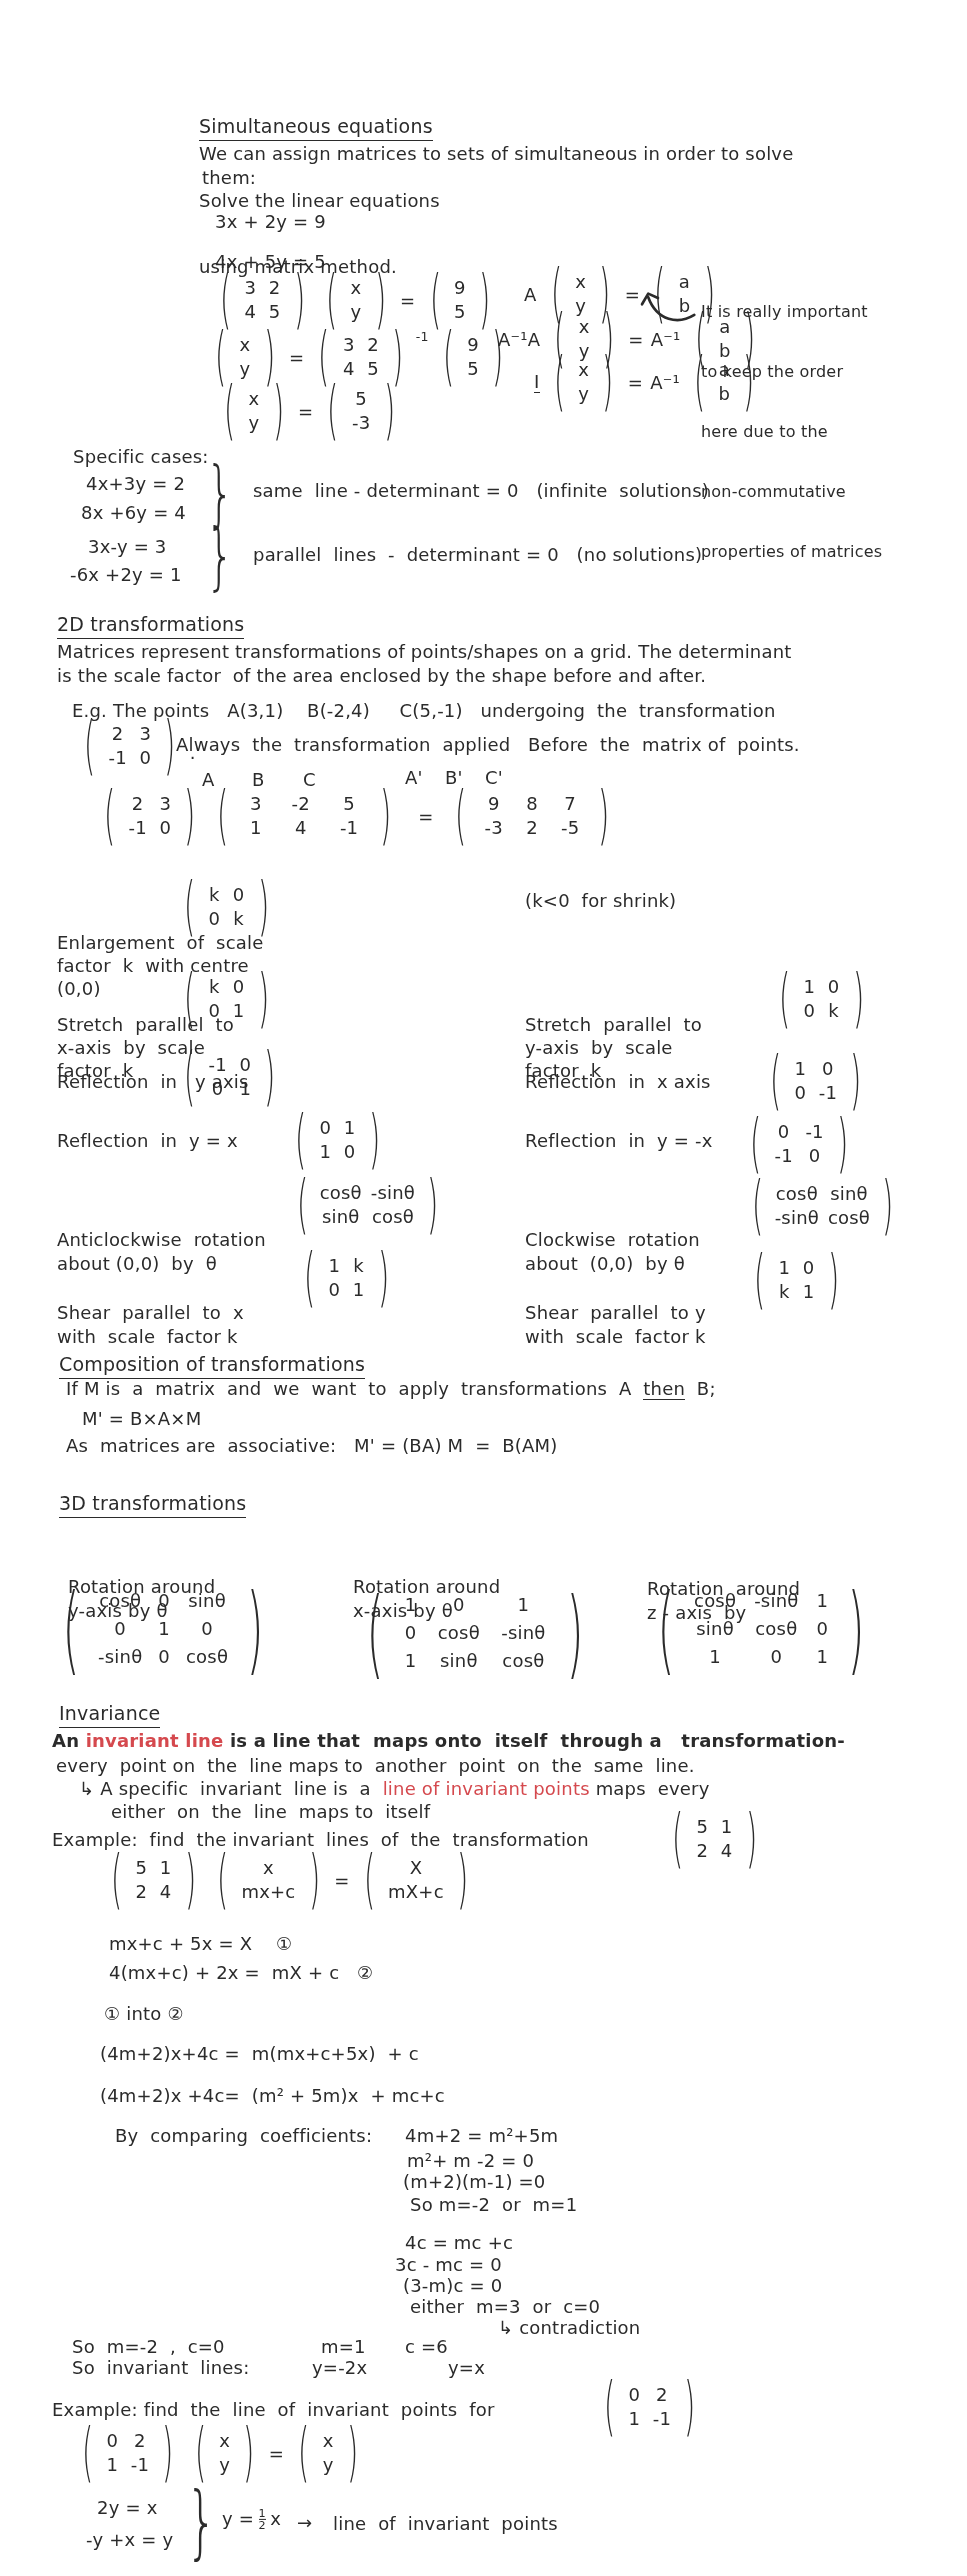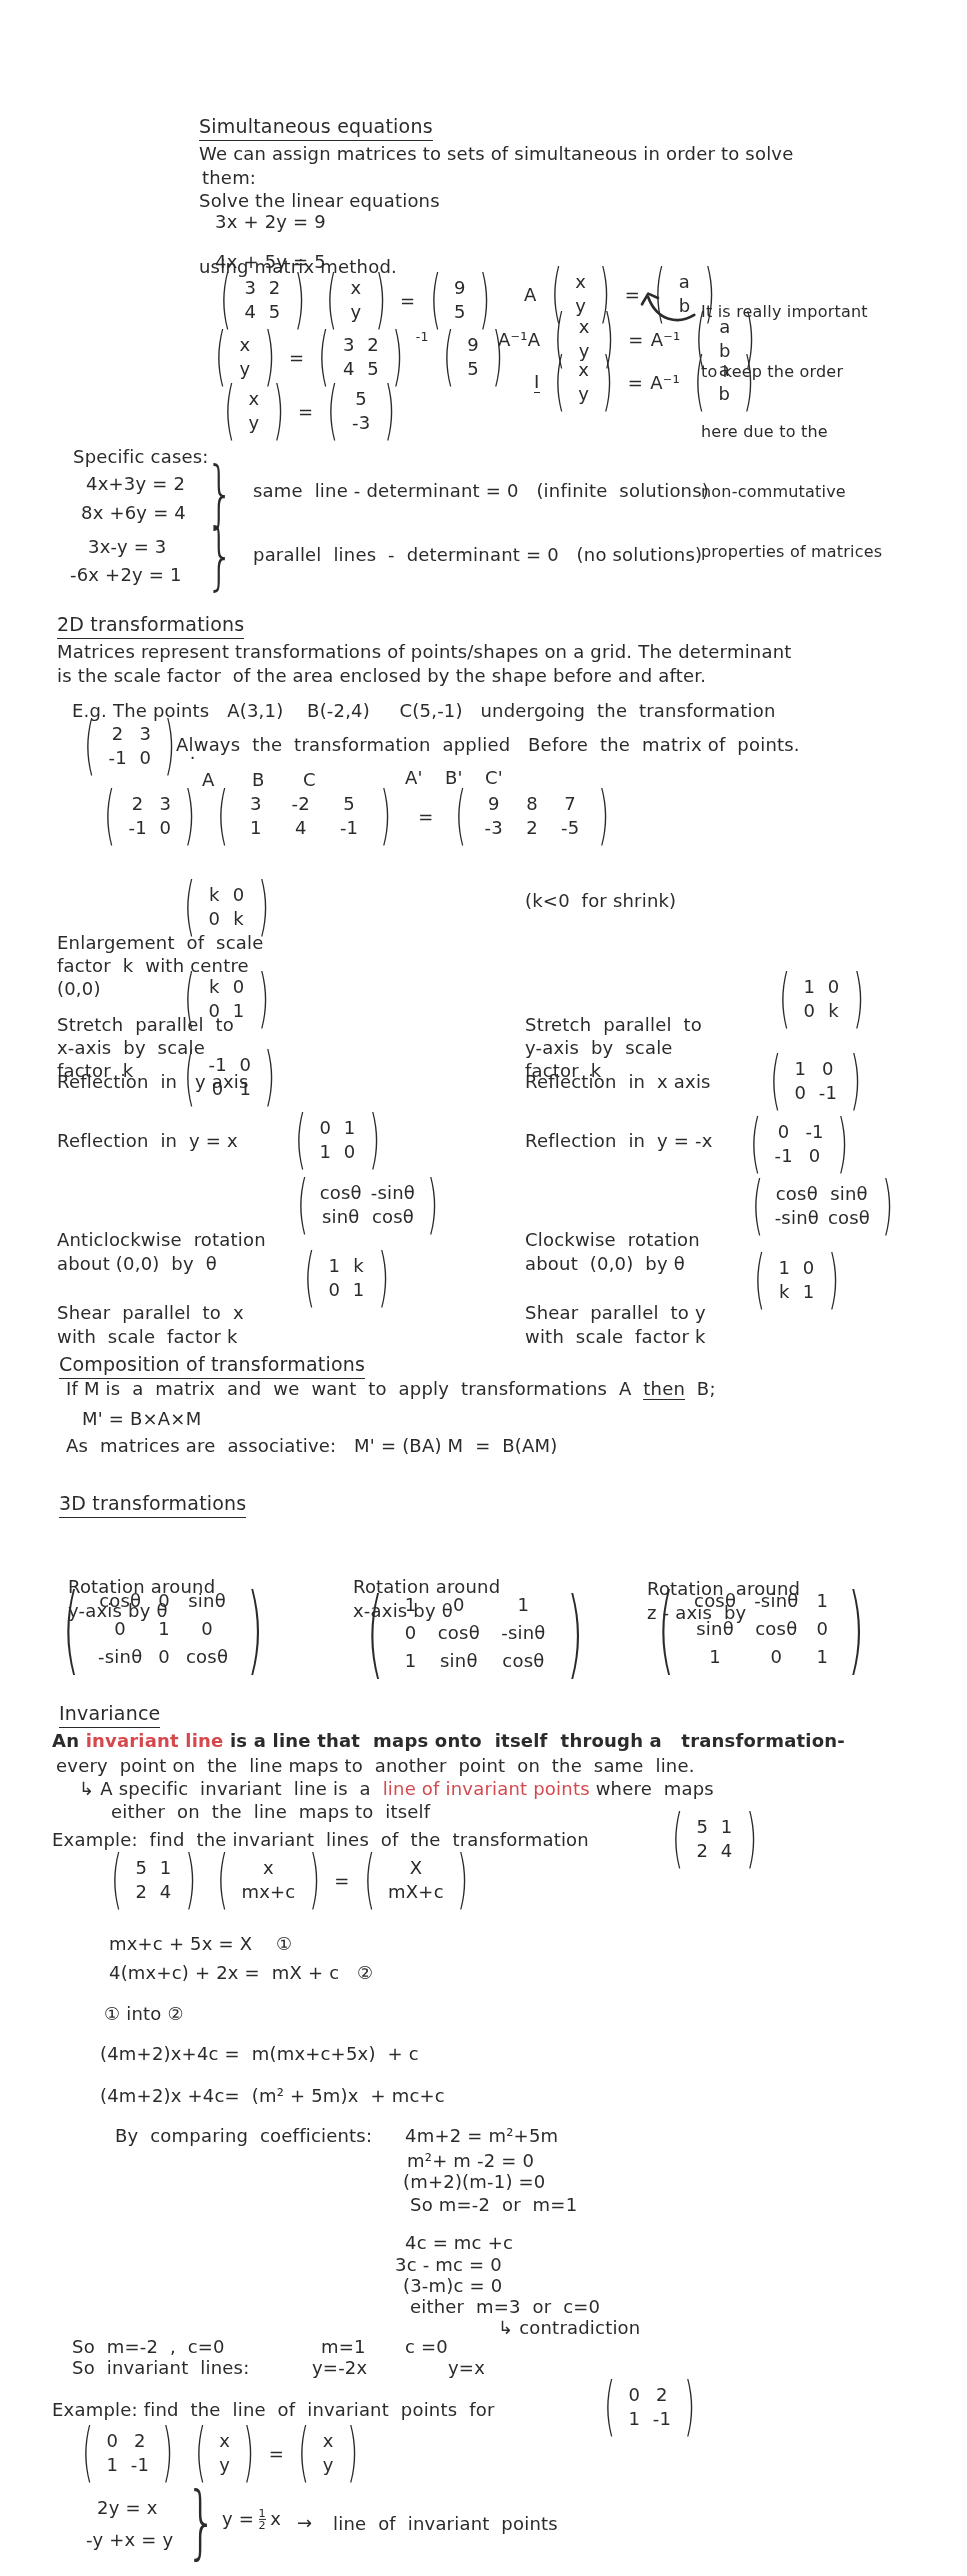--- a/index.html
+++ b/index.html
@@ -173,21 +173,21 @@
   <div class="pos lines3" style="left:647px;top:1535px;">
     <div>Rotation  around</div><div>z - axis  by</div>
   </div>
   <span class="mx pos" style="left:52px;top:1587px;"><span class="p" style="font-size: 97px; line-height: 0.74;">(</span><span class="g"><span class="r"><span class="c" style="padding: 0px 8px; line-height: 28px;">cosθ</span><span class="c" style="padding: 0px 8px; line-height: 28px;">0</span><span class="c" style="padding: 0px 8px; line-height: 28px;">sinθ</span></span><span class="r"><span class="c" style="padding: 0px 8px; line-height: 28px;">0</span><span class="c" style="padding: 0px 8px; line-height: 28px;">1</span><span class="c" style="padding: 0px 8px; line-height: 28px;">0</span></span><span class="r"><span class="c" style="padding: 0px 8px; line-height: 28px;">-sinθ</span><span class="c" style="padding: 0px 8px; line-height: 28px;">0</span><span class="c" style="padding: 0px 8px; line-height: 28px;">cosθ</span></span></span><span class="p" style="font-size: 97px; line-height: 0.74;">)</span></span>
   <span class="mx pos" style="left:356px;top:1591px;"><span class="p" style="font-size: 97px; line-height: 0.74;">(</span><span class="g"><span class="r"><span class="c" style="padding: 0px 10.7px; line-height: 28px;">1</span><span class="c" style="padding: 0px 10.7px; line-height: 28px;">0</span><span class="c" style="padding: 0px 10.7px; line-height: 28px;">1</span></span><span class="r"><span class="c" style="padding: 0px 10.7px; line-height: 28px;">0</span><span class="c" style="padding: 0px 10.7px; line-height: 28px;">cosθ</span><span class="c" style="padding: 0px 10.7px; line-height: 28px;">-sinθ</span></span><span class="r"><span class="c" style="padding: 0px 10.7px; line-height: 28px;">1</span><span class="c" style="padding: 0px 10.7px; line-height: 28px;">sinθ</span><span class="c" style="padding: 0px 10.7px; line-height: 28px;">cosθ</span></span></span><span class="p" style="font-size: 97px; line-height: 0.74;">)</span></span>
   <span class="mx pos" style="left:647px;top:1587px;"><span class="p" style="font-size: 97px; line-height: 0.74;">(</span><span class="g"><span class="r"><span class="c" style="padding: 0px 9px; line-height: 28px;">cosθ</span><span class="c" style="padding: 0px 9px; line-height: 28px;">-sinθ</span><span class="c" style="padding: 0px 9px; line-height: 28px;">1</span></span><span class="r"><span class="c" style="padding: 0px 9px; line-height: 28px;">sinθ</span><span class="c" style="padding: 0px 9px; line-height: 28px;">cosθ</span><span class="c" style="padding: 0px 9px; line-height: 28px;">0</span></span><span class="r"><span class="c" style="padding: 0px 9px; line-height: 28px;">1</span><span class="c" style="padding: 0px 9px; line-height: 28px;">0</span><span class="c" style="padding: 0px 9px; line-height: 28px;">1</span></span></span><span class="p" style="font-size: 97px; line-height: 0.74;">)</span></span>
 
   <div class="pos h" style="left:59px;top:1702px;">Invariance</div>
   <div class="pos" style="left:52px;top:1730px;font-weight:bold;"><span>An </span><span class="red">invariant line</span><span> is a line that  maps onto  itself  through a   transformation-</span></div>
   <div class="pos" style="left:56px;top:1755px;">every  point on  the  line maps to  another  point  on  the  same  line.</div>
-  <div class="pos" style="left:79px;top:1778px;"><span>↳ A specific  invariant  line is  a  </span><span class="red">line of invariant points</span><span> where  maps</span></div>
+  <div class="pos" style="left:79px;top:1778px;"><span>↳ A specific  invariant  line is  a  </span><span class="red">line of invariant points</span><span> maps  every</span></div>
   <div class="pos" style="left:111px;top:1801px;">either  on  the  line  maps to  itself</div>
 
   <div class="pos" style="left:52px;top:1829px;">Example:  find  the invariant  lines  of  the  transformation</div>
   <span class="mx pos" style="left:665px;top:1815px;"><span class="p" style="font-size: 64px; line-height: 0.74;">(</span><span class="g"><span class="r"><span class="c" style="padding: 0px 6.3px; line-height: 24px;">5</span><span class="c" style="padding: 0px 6.3px; line-height: 24px;">1</span></span><span class="r"><span class="c" style="padding: 0px 6.3px; line-height: 24px;">2</span><span class="c" style="padding: 0px 6.3px; line-height: 24px;">4</span></span></span><span class="p" style="font-size: 64px; line-height: 0.74;">)</span></span>
   <div class="pos row" style="left:104px;top:1856px;">
     <span class="mx"><span class="p" style="font-size: 64px; line-height: 0.74;">(</span><span class="g"><span class="r"><span class="c" style="padding: 0px 6.3px; line-height: 24px;">5</span><span class="c" style="padding: 0px 6.3px; line-height: 24px;">1</span></span><span class="r"><span class="c" style="padding: 0px 6.3px; line-height: 24px;">2</span><span class="c" style="padding: 0px 6.3px; line-height: 24px;">4</span></span></span><span class="p" style="font-size: 64px; line-height: 0.74;">)</span></span><span class="mx"><span class="p" style="font-size: 64px; line-height: 0.74;">(</span><span class="g"><span class="r"><span class="c" style="padding: 0px 6.3px; line-height: 24px;">x</span></span><span class="r"><span class="c" style="padding: 0px 6.3px; line-height: 24px;">mx+c</span></span></span><span class="p" style="font-size: 64px; line-height: 0.74;">)</span></span>
     <span>=</span>
     <span class="mx"><span class="p" style="font-size: 64px; line-height: 0.74;">(</span><span class="g"><span class="r"><span class="c" style="padding: 0px 6.3px; line-height: 24px;">X</span></span><span class="r"><span class="c" style="padding: 0px 6.3px; line-height: 24px;">mX+c</span></span></span><span class="p" style="font-size: 64px; line-height: 0.74;">)</span></span>
   </div>
 
@@ -201,21 +201,21 @@
   <div class="pos" style="left:407px;top:2150px;">m²+ m -2 = 0</div>
   <div class="pos" style="left:403px;top:2171px;">(m+2)(m-1) =0</div>
   <div class="pos" style="left:410px;top:2194px;">So m=-2  or  m=1</div>
   <div class="pos" style="left:405px;top:2232px;">4c = mc +c</div>
   <div class="pos" style="left:395px;top:2254px;">3c - mc = 0</div>
   <div class="pos" style="left:403px;top:2275px;">(3-m)c = 0</div>
   <div class="pos" style="left:410px;top:2296px;">either  m=3  or  c=0</div>
   <div class="pos" style="left:498px;top:2317px;">↳ contradiction</div>
   <div class="pos" style="left:72px;top:2336px;">So  m=-2  ,  c=0</div>
   <div class="pos" style="left:321px;top:2336px;">m=1</div>
-  <div class="pos" style="left:405px;top:2336px;">c =0</div>
+  <div class="pos" style="left:405px;top:2336px;">c =6</div>
   <div class="pos" style="left:72px;top:2357px;">So  invariant  lines:</div>
   <div class="pos" style="left:312px;top:2357px;">y=-2x</div>
   <div class="pos" style="left:448px;top:2357px;">y=x</div>
 
   <div class="pos" style="left:52px;top:2399px;">Example: find  the  line  of  invariant  points  for</div>
   <span class="mx pos" style="left:597px;top:2383px;"><span class="p" style="font-size: 64px; line-height: 0.74;">(</span><span class="g"><span class="r"><span class="c" style="padding: 0px 6.3px; line-height: 24px;">0</span><span class="c" style="padding: 0px 6.3px; line-height: 24px;">2</span></span><span class="r"><span class="c" style="padding: 0px 6.3px; line-height: 24px;">1</span><span class="c" style="padding: 0px 6.3px; line-height: 24px;">-1</span></span></span><span class="p" style="font-size: 64px; line-height: 0.74;">)</span></span>
   <div class="pos row" style="left:75px;top:2429px;">
     <span class="mx"><span class="p" style="font-size: 64px; line-height: 0.74;">(</span><span class="g"><span class="r"><span class="c" style="padding: 0px 6.3px; line-height: 24px;">0</span><span class="c" style="padding: 0px 6.3px; line-height: 24px;">2</span></span><span class="r"><span class="c" style="padding: 0px 6.3px; line-height: 24px;">1</span><span class="c" style="padding: 0px 6.3px; line-height: 24px;">-1</span></span></span><span class="p" style="font-size: 64px; line-height: 0.74;">)</span></span><span class="mx"><span class="p" style="font-size: 64px; line-height: 0.74;">(</span><span class="g"><span class="r"><span class="c" style="padding: 0px 6.3px; line-height: 24px;">x</span></span><span class="r"><span class="c" style="padding: 0px 6.3px; line-height: 24px;">y</span></span></span><span class="p" style="font-size: 64px; line-height: 0.74;">)</span></span>
     <span>=</span>
     <span class="mx"><span class="p" style="font-size: 64px; line-height: 0.74;">(</span><span class="g"><span class="r"><span class="c" style="padding: 0px 6.3px; line-height: 24px;">x</span></span><span class="r"><span class="c" style="padding: 0px 6.3px; line-height: 24px;">y</span></span></span><span class="p" style="font-size: 64px; line-height: 0.74;">)</span></span>

